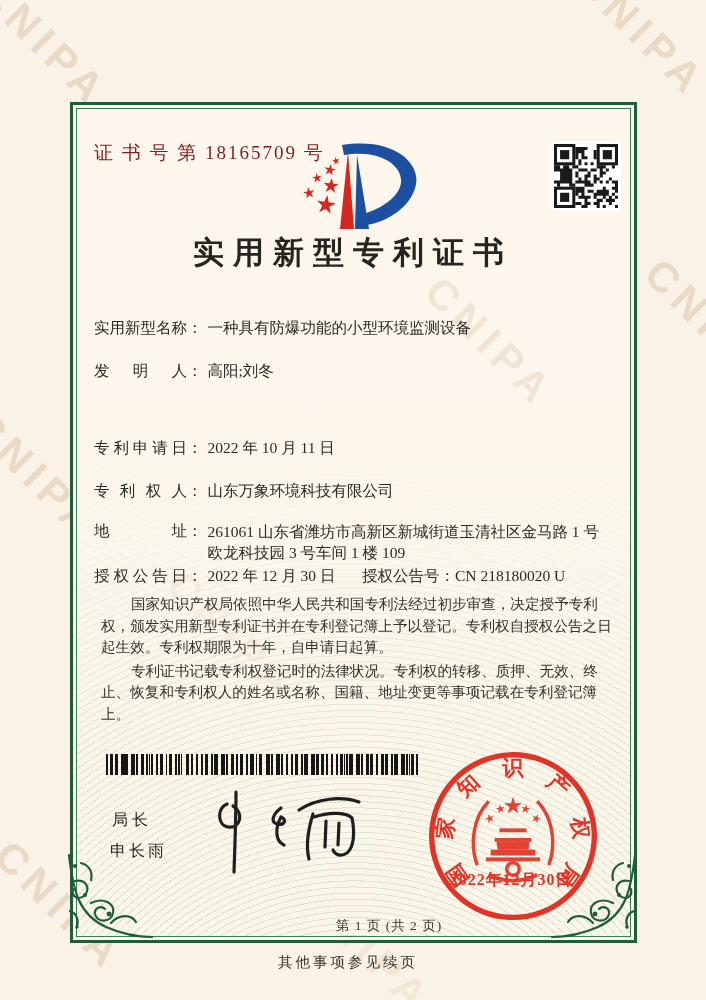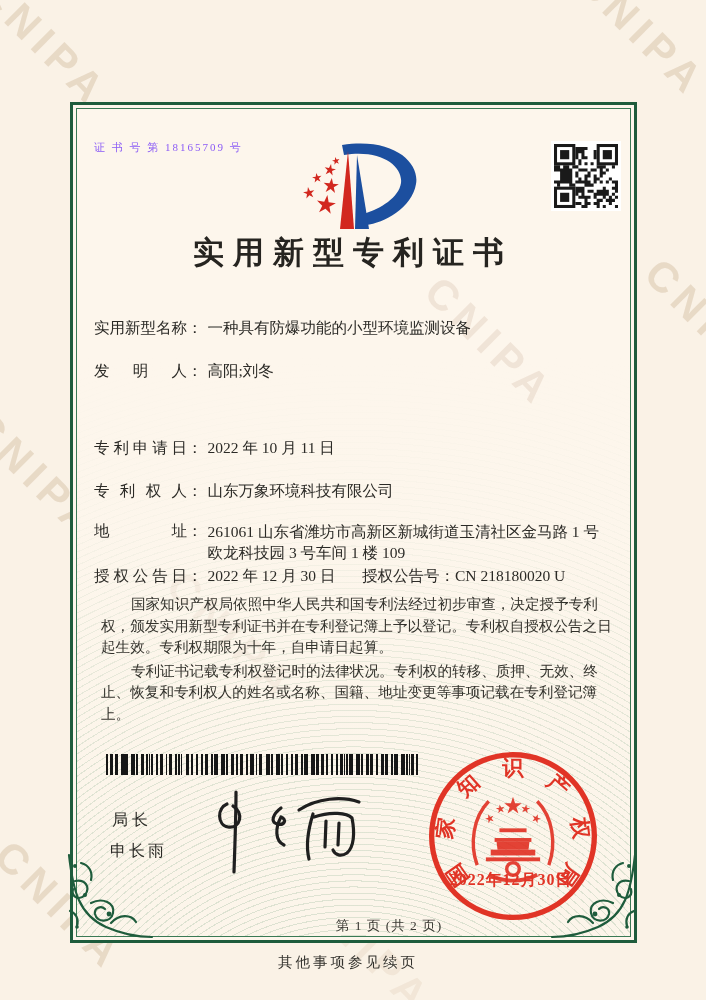--- a/index.html
+++ b/index.html
@@ -28,21 +28,21 @@
     position:absolute;inset:3px;border:1px solid var(--frame_green_light,#3a7a55);
     background:
       linear-gradient(180deg,#fdf6ec 0%,#fdf6ec 30%,rgba(253,246,236,.85) 50%,
                       rgba(253,246,236,.38) 66%,rgba(253,246,236,.10) 80%,rgba(253,246,236,0) 100%),
       repeating-radial-gradient(140% 95% at 50% 128%,
                       rgba(96,150,110,.20) 0 1px,rgba(96,150,110,0) 1px 6px),
       #fcf5ea;
   }
   
   .abs{position:absolute;z-index:4;}
-  .cert-no{left:94px;top:140px;font-size:11px;letter-spacing:2px;color:#8b5cf6;}
+  .cert-no{left:94px;top:140px;font-size:19px;letter-spacing:2px;color:#7f1d1d;}
   .logo{left:284px;top:139px;width:150px;height:100px;}
   .qr{left:551px;top:141px;width:70px;height:70px;background:#fff;padding:3px;box-sizing:border-box;}
   .qr svg{display:block;width:64px;height:64px;}
   .title{left:0;width:706px;top:232px;text-align:center;
          font-size:31px;font-weight:bold;letter-spacing:9px;color:#262420;}
   .field-row{left:94px;font-size:15.5px;white-space:nowrap;}
   .flabel{display:inline-block;width:93px;text-align:justify;text-align-last:justify;}
   .fvalue{margin-left:5px;}
   .addr-val{display:inline-block;vertical-align:top;margin-left:5px;line-height:21px;white-space:normal;}
   .grant2{position:absolute;left:268px;top:0;white-space:nowrap;}

